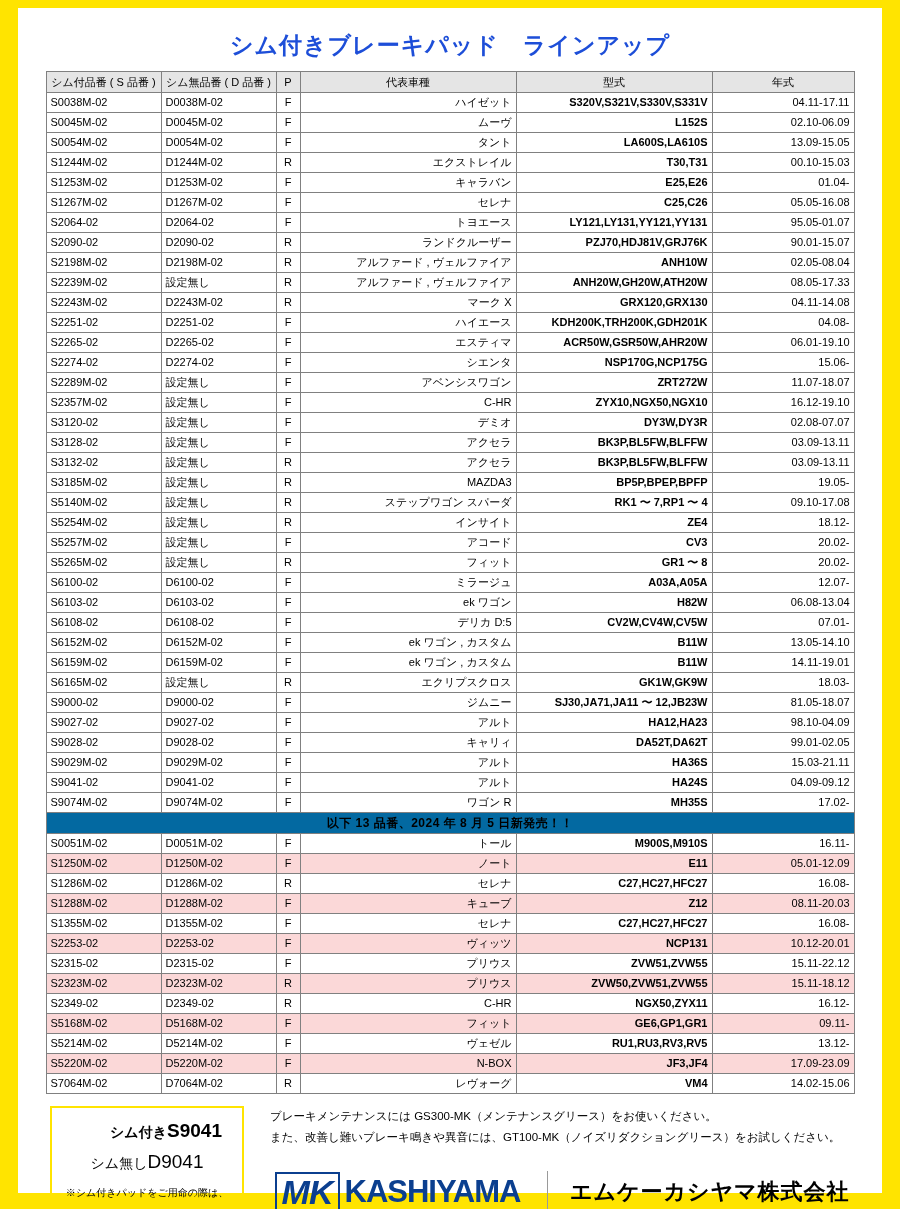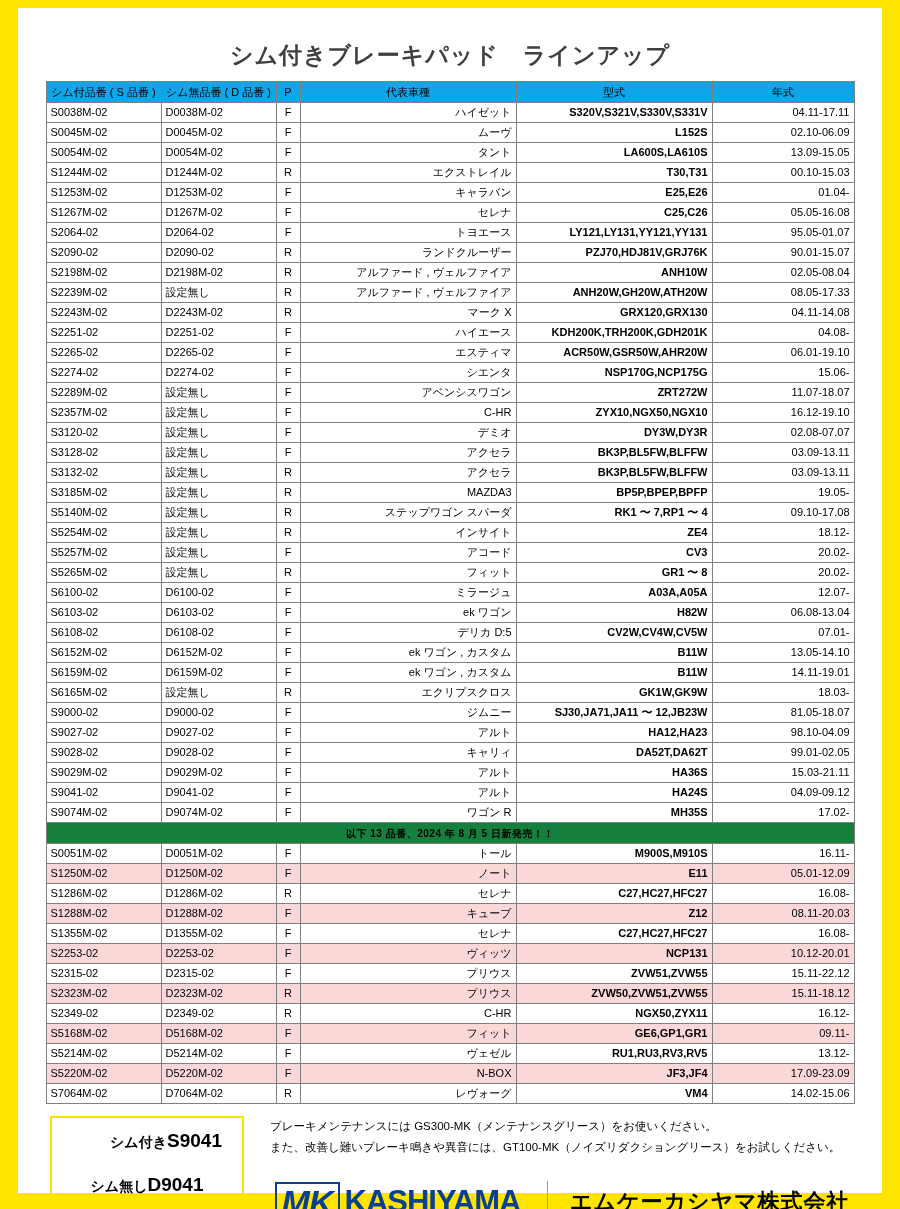--- a/index.html
+++ b/index.html
@@ -20,22 +20,22 @@
     width: 864px;
     height: 1185px;
     background: #ffffff;
     box-sizing: border-box;
   }
   .title {
     text-align: center;
     font-size: 23px;
     font-weight: bold;
     letter-spacing: 1px;
-    color: #404040;
-    padding-top: 32px;
+    color: #1d4ed8;
+    padding-top: 22px;
     padding-bottom: 10px;
   }
   table.main {
     border-collapse: collapse;
     width: 808px;
     margin: 0 auto;
     table-layout: fixed;
   }
   table.main th, table.main td {
     border: 1px solid #808080;
@@ -43,39 +43,39 @@
     color: #000;
     height: 19px;
     padding: 0 4px;
     line-height: 17px;
     overflow: hidden;
     white-space: nowrap;
   }
   table.main thead th {
     text-align: center;
     font-weight: normal;
-    background: #0ea5e9;
+    background: #e5e5e5;
     height: 20px;
     font-size: 11px;
   }
   col.c0 { width: 115px; }
   col.c1 { width: 115px; }
   col.c2 { width: 24px; }
   col.c3 { width: 216px; }
   col.c4 { width: 196px; }
   col.c5 { width: 142px; }
   td.c-code { text-align: left; padding-left: 6px; }
   td.c-p { text-align: center; }
   td.c-name { text-align: right; }
   td.c-model { text-align: right; padding-left: 6px; font-weight: bold; }
   td.c-year { text-align: right; padding-left: 6px; }
   tr.notice td {
-    background: #15803d;
+    background: #0369a1;
     text-align: center;
-    font-size: 10px;
+    font-size: 12px;
     font-weight: bold;
     height: 20px;
     letter-spacing: 0.5px;
   }
   tr.pink td {
     background: #fbd8d8;
   }
   .footer {
     position: relative;
     margin-top: 12px;
@@ -94,23 +94,23 @@
   .note-box .l1 {
     margin-top: 12px;
     font-size: 14px;
     font-weight: bold;
     margin-left: 38px;
   }
   .note-box .l1 .big, .note-box .l2 .big {
     font-size: 19px;
   }
   .note-box .l2 {
-    margin-top: 22px;
+    margin-top: 9px;
     font-size: 14px;
-    font-weight: bold;
+    font-weight: normal;
   }
   .note-box .l3 {
     margin-top: 12px;
     font-size: 10px;
     line-height: 15px;
     color: #000;
   }
   .footer-right {
     position: absolute;
     left: 252px;

